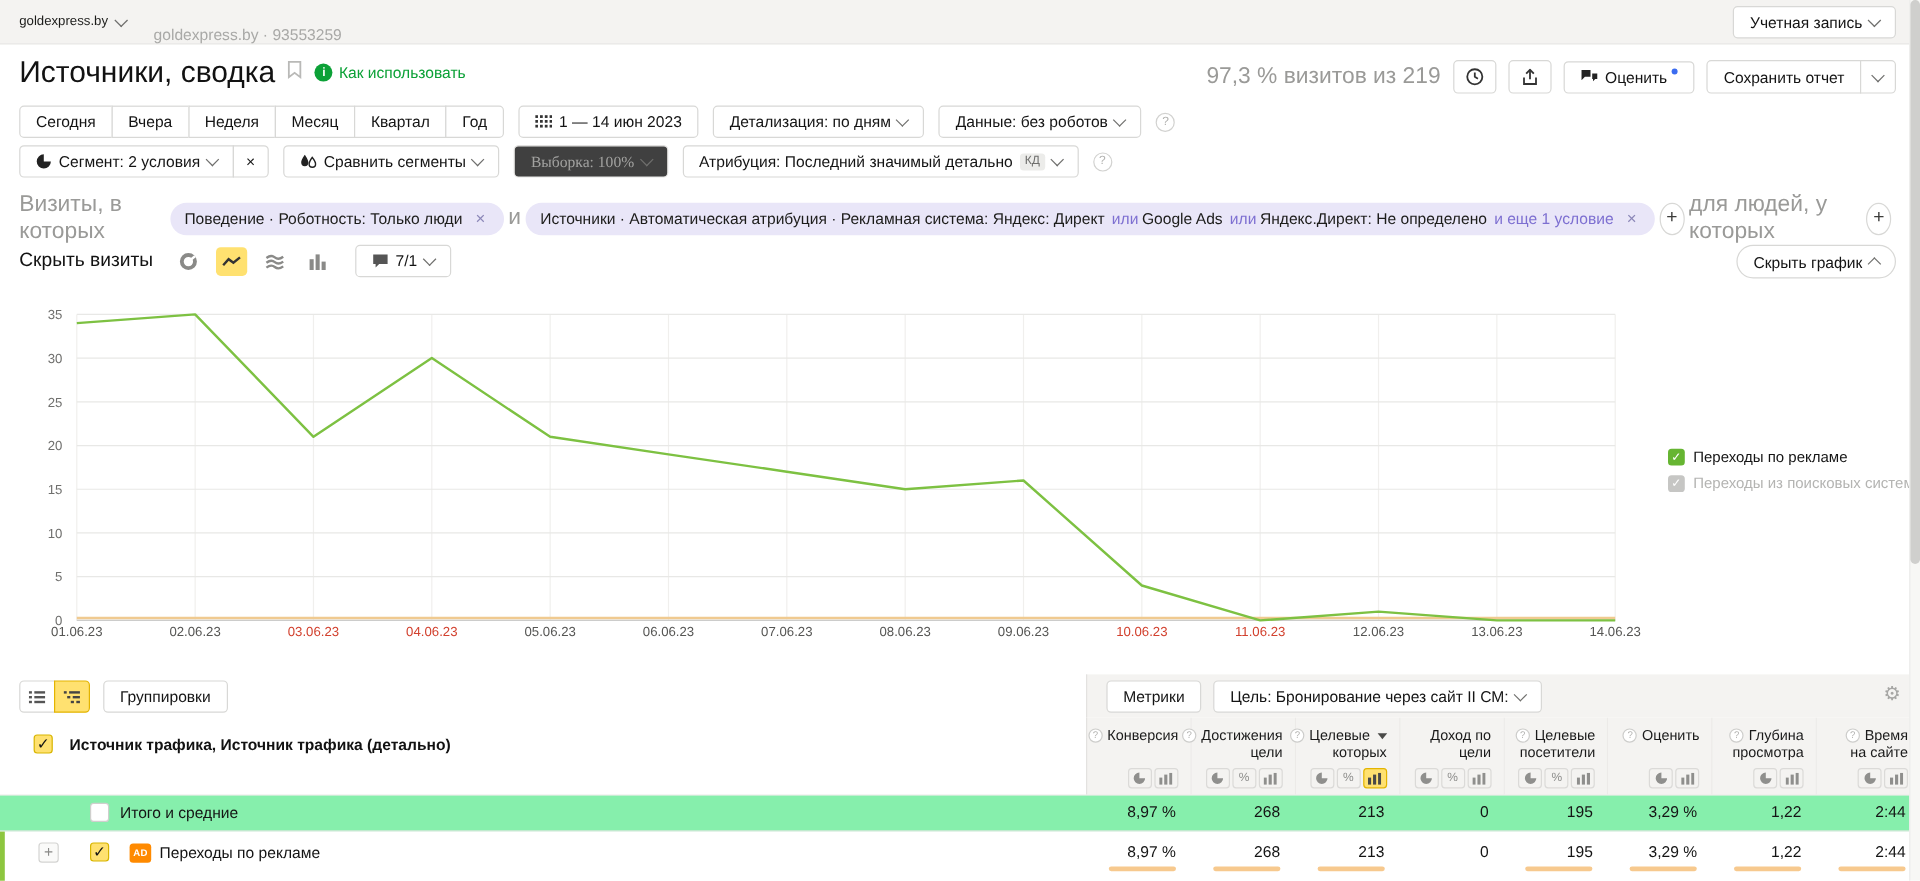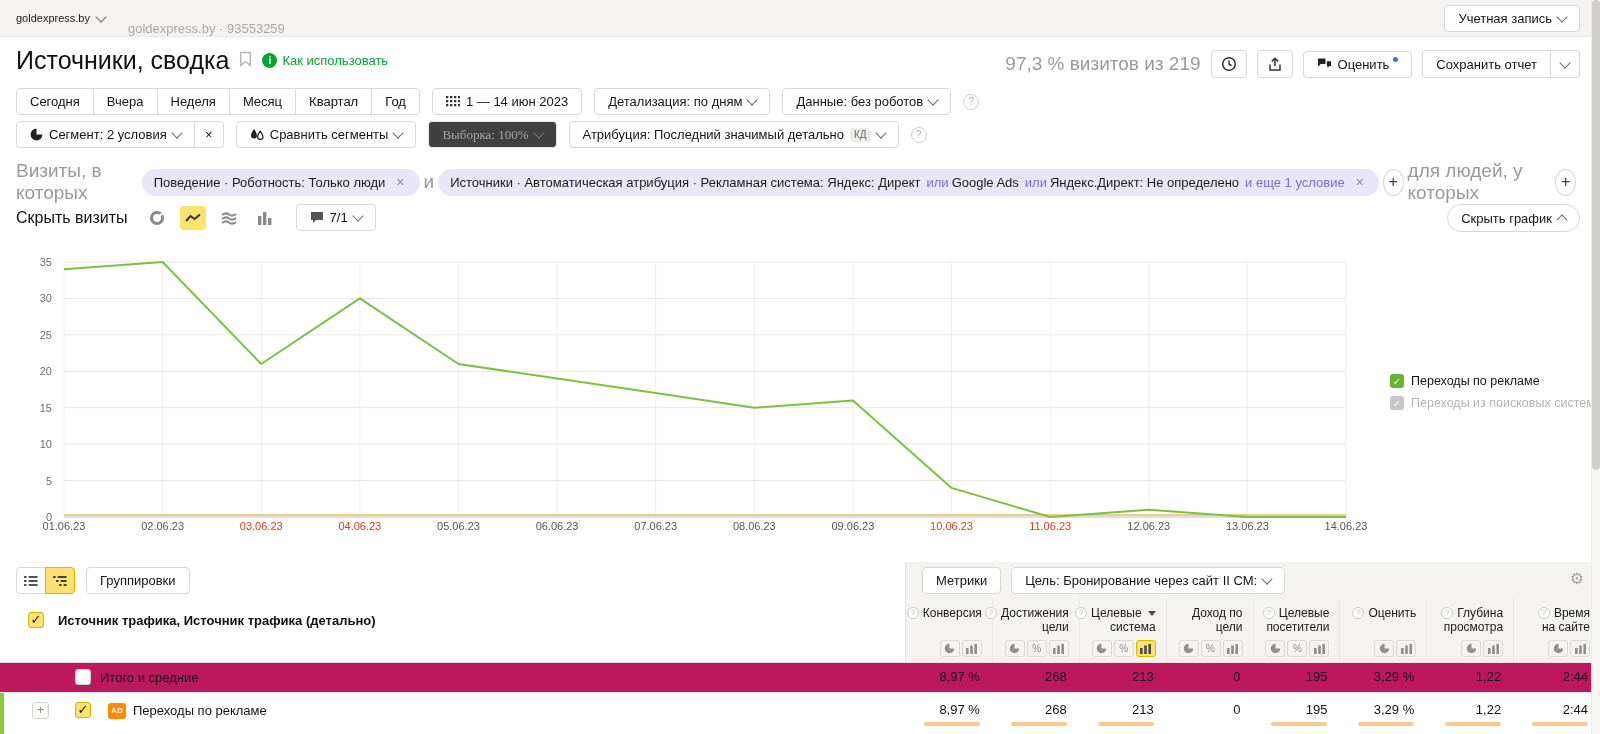--- a/index.html
+++ b/index.html
@@ -110,21 +110,21 @@
   .sort-arrow{width:0;height:0;border-left:4px solid transparent;border-right:4px solid transparent;
               border-top:5px solid #4a4a48;display:inline-block;margin-left:2px;}
   .m-icons{margin-top:auto;margin-bottom:5px;display:flex;gap:2px;}
   .icon-box{box-sizing:border-box;width:20px;height:17px;border:1px solid #dbdad8;border-radius:3px;
             display:inline-flex;align-items:center;justify-content:center;cursor:pointer;}
   .icon-box .pct{font-size:10px;color:#8f8f8d;line-height:1;}
   .icon-box.sel{background:#ffe170;border-color:#e3b400;}
   .icon-box.sel path,.icon-box.sel rect{fill:#4a4a48;}
 
   .tbl-row{display:grid;grid-template-columns:905px repeat(8,86.875px);position:relative;}
-  .tbl-row.totals{height:29px;background:#be185d;border-bottom:1px solid #e7e7e5;}
+  .tbl-row.totals{height:29px;background:#86efac;border-bottom:1px solid #e7e7e5;}
   .tbl-row.datarow{height:43px;background:#fff;}
   .dim-cell{position:relative;}
   .cb{box-sizing:border-box;position:absolute;width:16px;height:16px;border:1px solid #cfcfcd;
       border-radius:3px;background:#fff;cursor:pointer;text-align:center;font-size:13px;line-height:14px;color:#141414;}
   .cb.checked{background:#ffe170;border-color:#d8b500;}
   .totals .cb{left:75px;top:6px;}
   .datarow .cb{left:75px;top:9px;}
   .row-lbl{position:absolute;font-size:13px;color:#141414;}
   .totals .row-lbl{left:100px;top:7px;}
   .datarow .row-lbl{left:133px;top:10px;cursor:pointer;}
@@ -497,21 +497,21 @@
             </span>
           </div>
         </div>
         <div class="m-head">
           <div class="m-l1">
             <span class="info-dot">?</span>
             <span>Целевые</span>
             <span class="sort-arrow"></span>
           </div>
           <div class="m-l2">
-            <span>система</span>
+            <span>которых</span>
           </div>
           <div class="m-icons">
             <span class="icon-box">
               <svg width="11" height="11" viewBox="0 0 12 12">
                 <path d="M6 6 L6 0.8 A5.2 5.2 0 1 0 11.2 6 Z" fill="#8f8f8d"></path>
               </svg>
             </span>
             <span class="icon-box">
               <span class="pct">%</span>
             </span>

